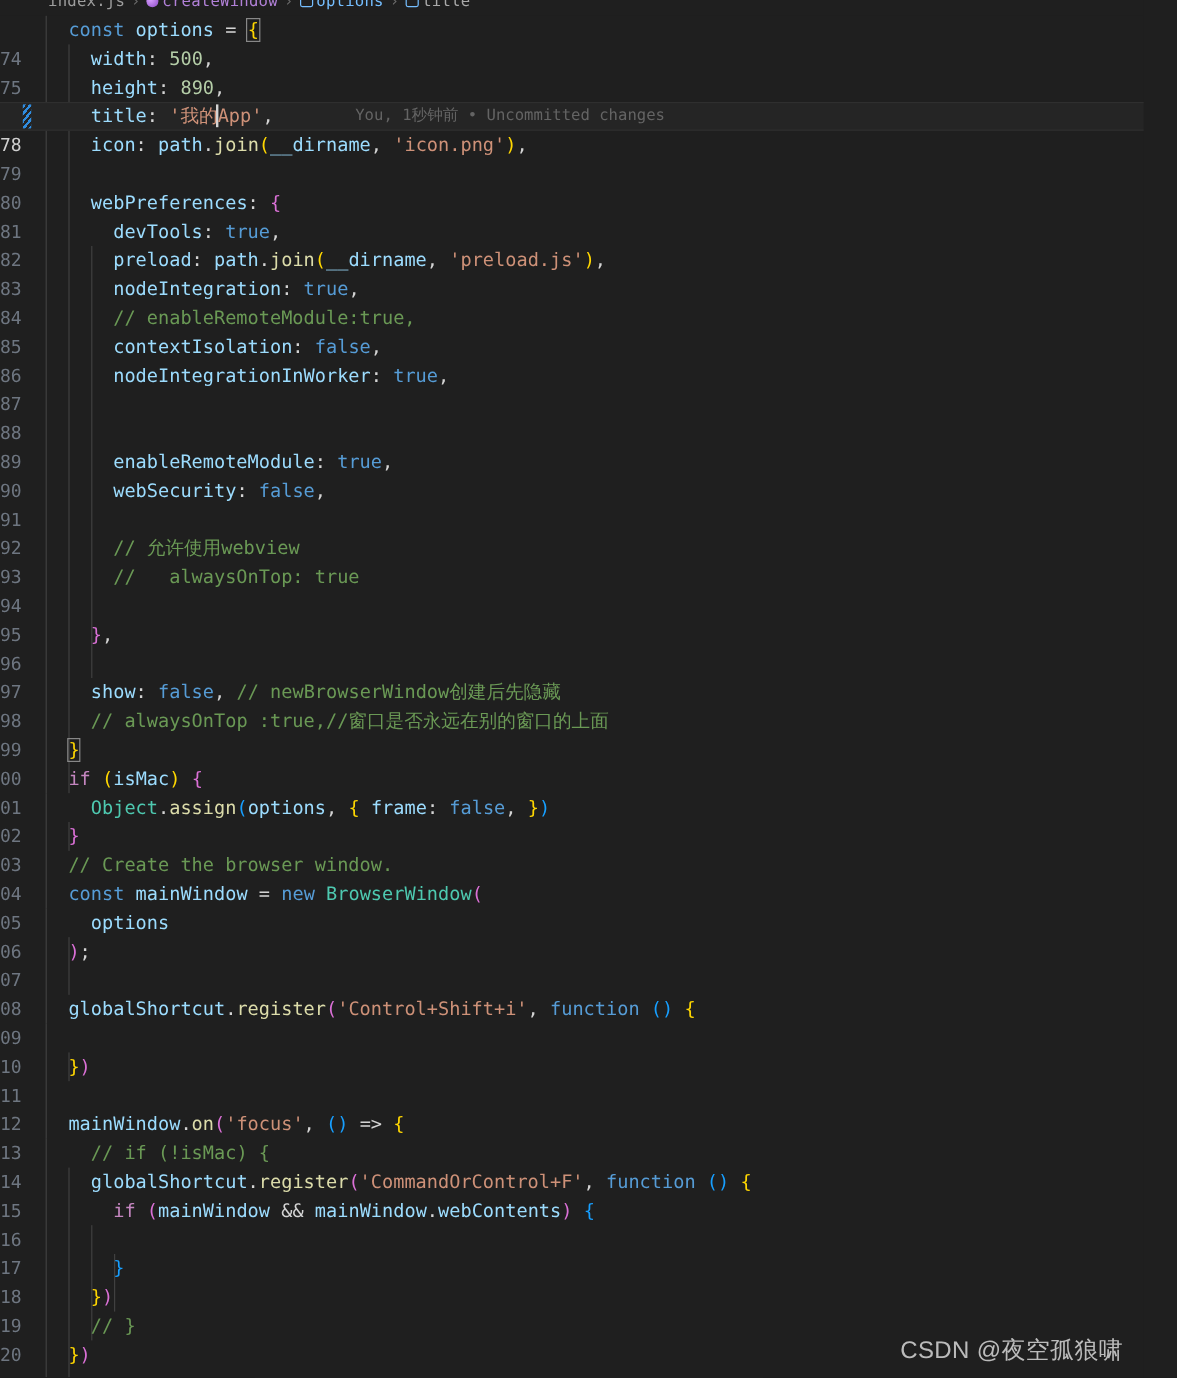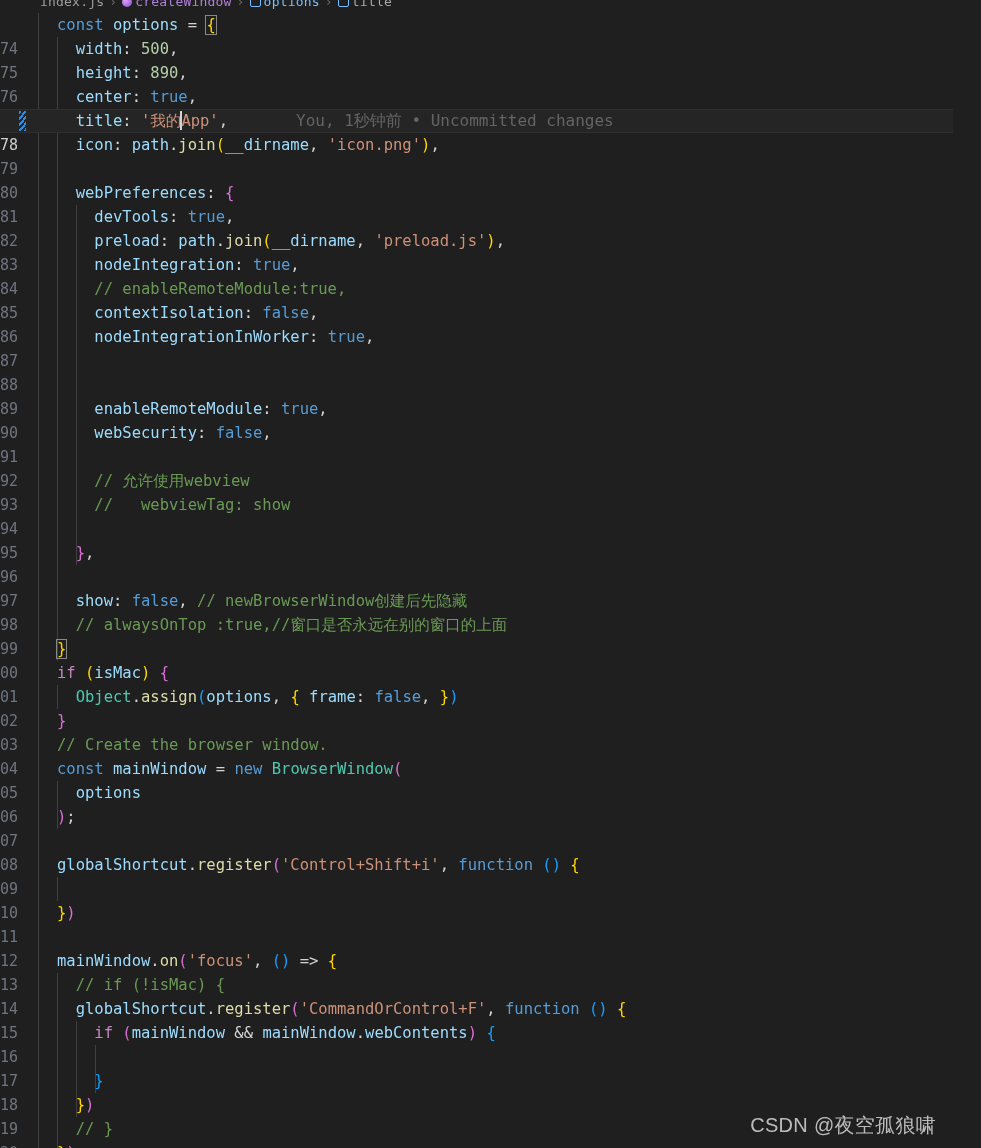--- a/index.html
+++ b/index.html
@@ -134,21 +134,21 @@
     vertical-align: -4px;
     margin: 0 -1px;
   }
 
   
   .blame {
     position: absolute;
     left: 296px;
     top: 0;
     color: #646464;
-    font-size: 16px;
+    font-size: 13px;
     white-space: pre;
   }
 
   
   #watermark {
     position: absolute;
     right: 17px;
     bottom: 9px;
     color: #c9c9c9;
     font-size: 20px;
@@ -190,24 +190,20 @@
     <div class="row">
       <span class="lnum">575</span>
       <span class="code">  <span class="var">width</span><span class="op">:</span> <span class="num">500</span><span class="op">,</span></span>
     </div>
 
     <div class="row">
       <span class="lnum">576</span>
       <span class="code">  <span class="var">height</span><span class="op">:</span> <span class="num">890</span><span class="op">,</span></span>
     </div>
 
-    <div class="row">
-      <span class="lnum">577</span>
-      <span class="code">  <span class="var">center</span><span class="op">:</span> <span class="bool">true</span><span class="op">,</span></span>
-    </div>
 
     <div class="row current">
       <span class="lnum">578</span>
       <span class="gitgutter"></span>
       <span class="code">  <span class="var">title</span><span class="op">:</span> <span class="str">'我的</span><span class="cursor"></span><span class="str">App'</span><span class="op">,</span></span>
       <span class="blame">You, 1秒钟前 • Uncommitted changes</span>
     </div>
 
     <div class="row">
       <span class="lnum">579</span>
@@ -279,21 +275,21 @@
       <span class="code"></span>
     </div>
 
     <div class="row">
       <span class="lnum">593</span>
       <span class="code">    <span class="cmt">// 允许使用webview</span></span>
     </div>
 
     <div class="row">
       <span class="lnum">594</span>
-      <span class="code">    <span class="cmt">//   webviewTag: show</span></span>
+      <span class="code">    <span class="cmt">//   alwaysOnTop: true</span></span>
     </div>
 
     <div class="row">
       <span class="lnum">595</span>
       <span class="code"></span>
     </div>
 
     <div class="row">
       <span class="lnum">596</span>
       <span class="code">  <span class="p2">}</span><span class="op">,</span></span>

